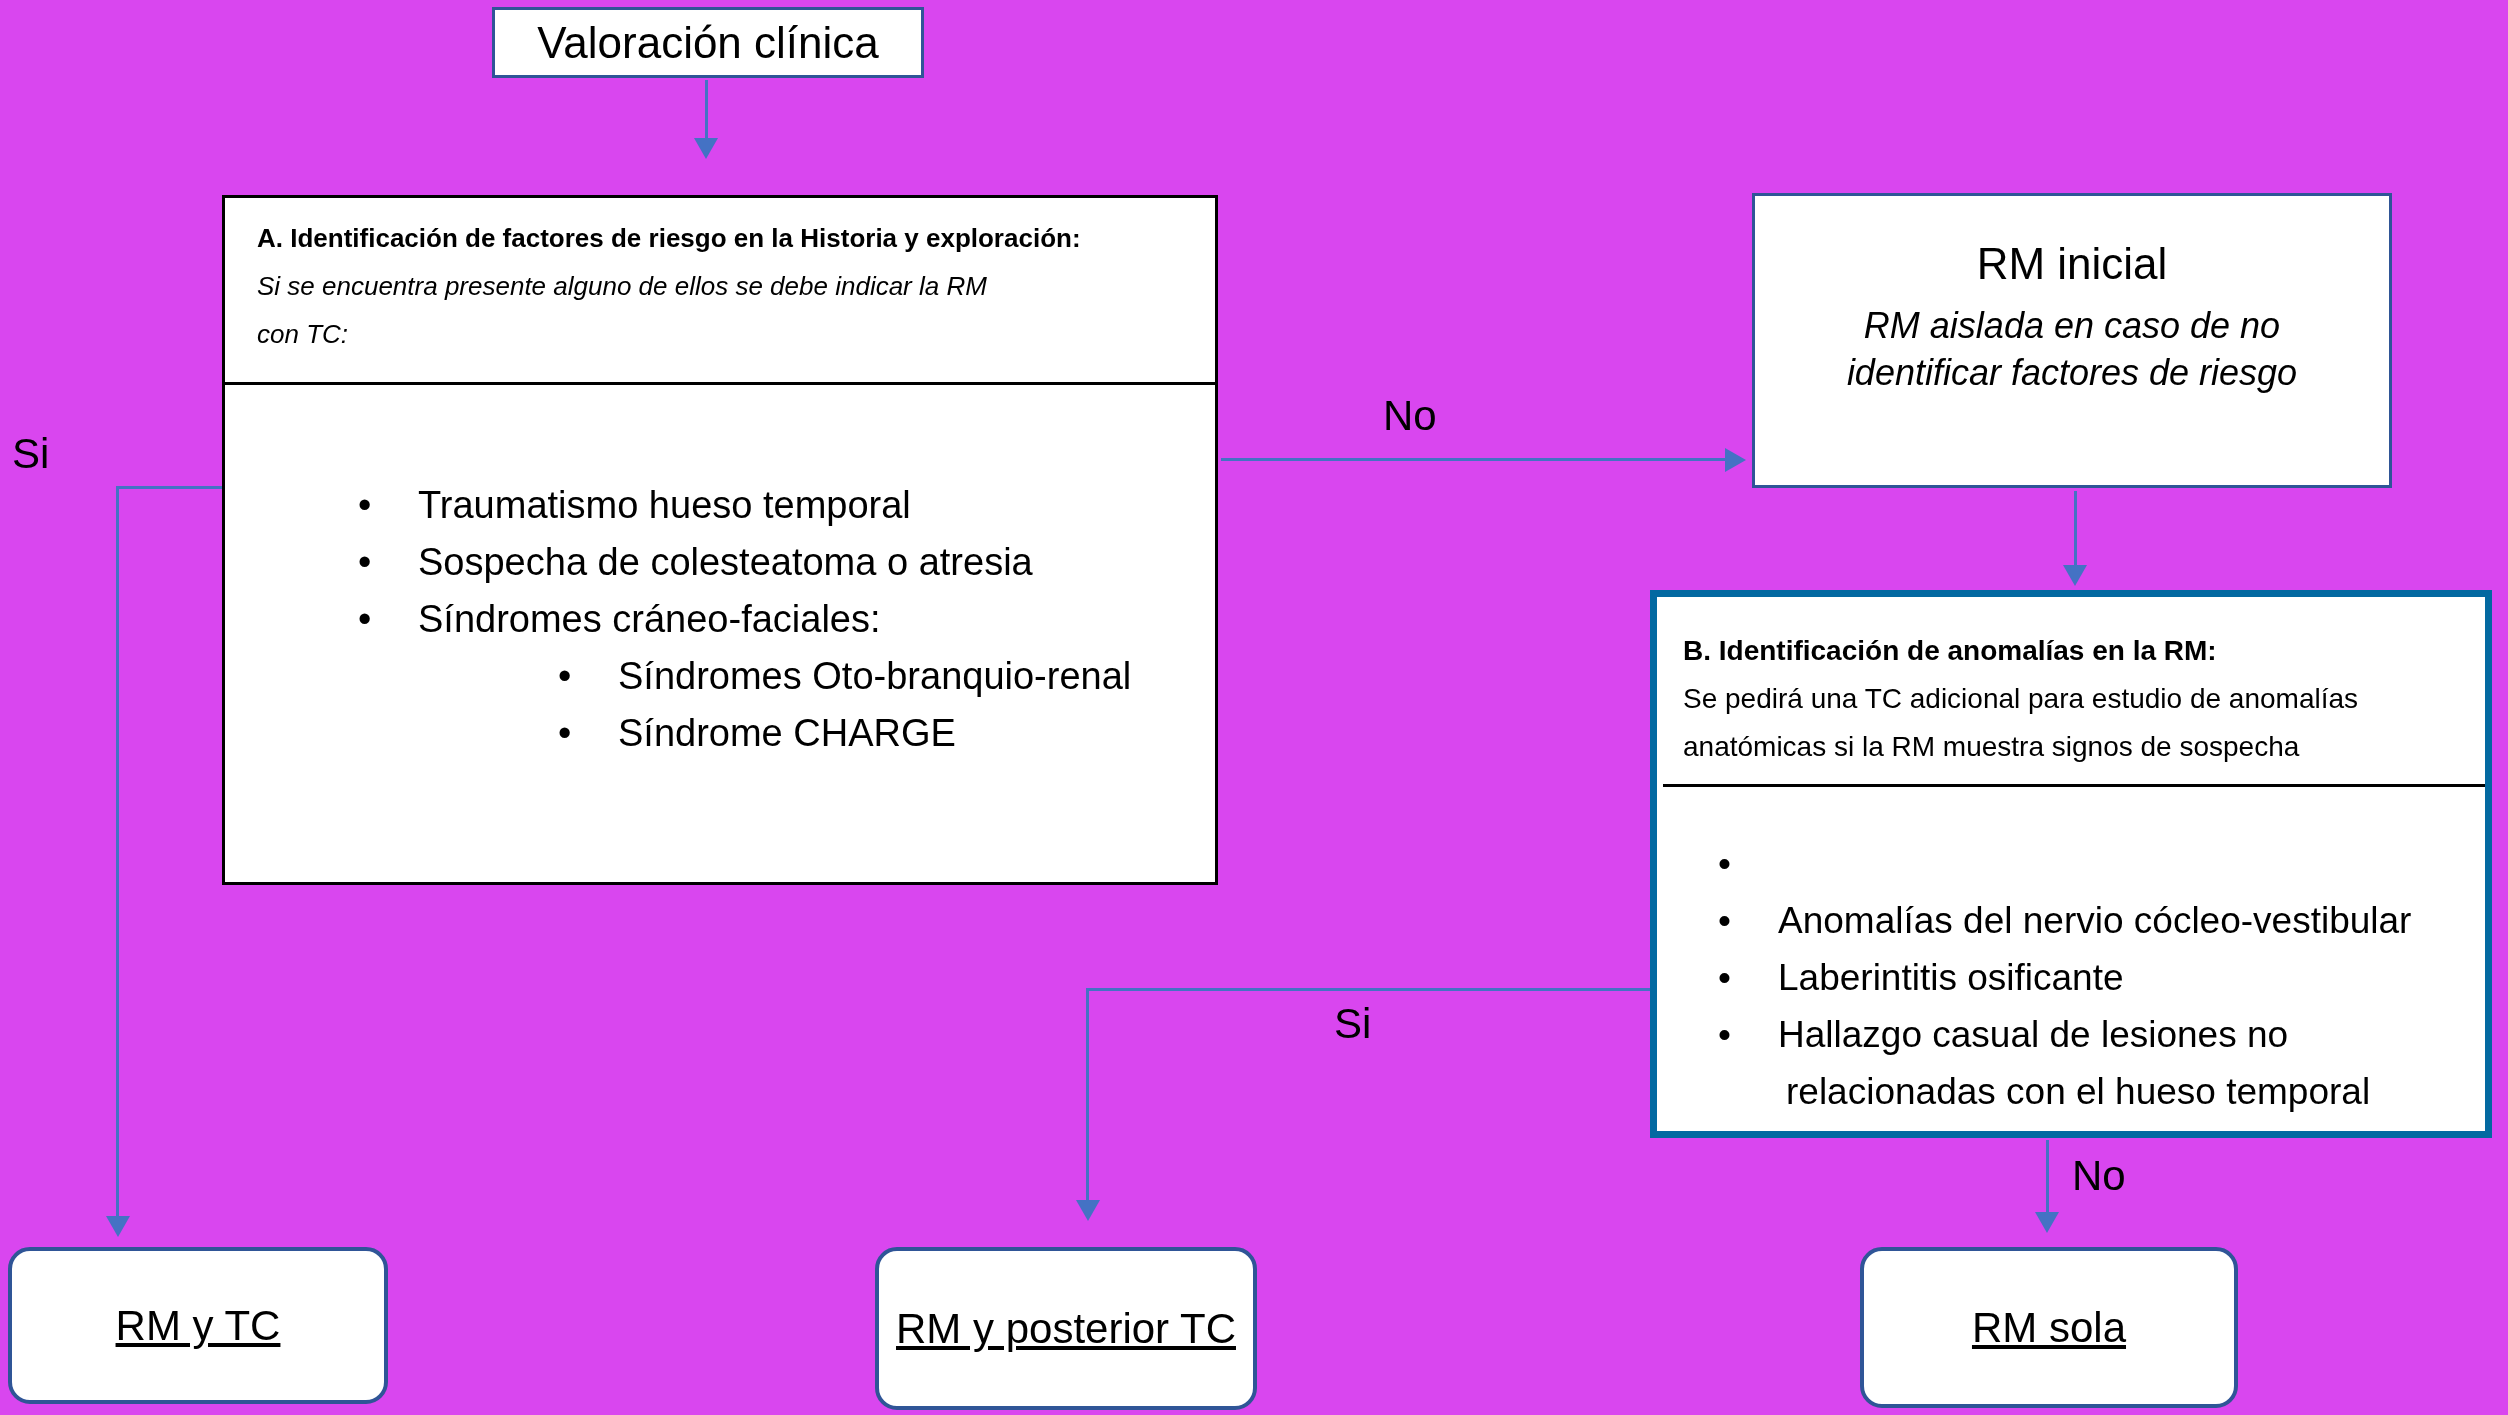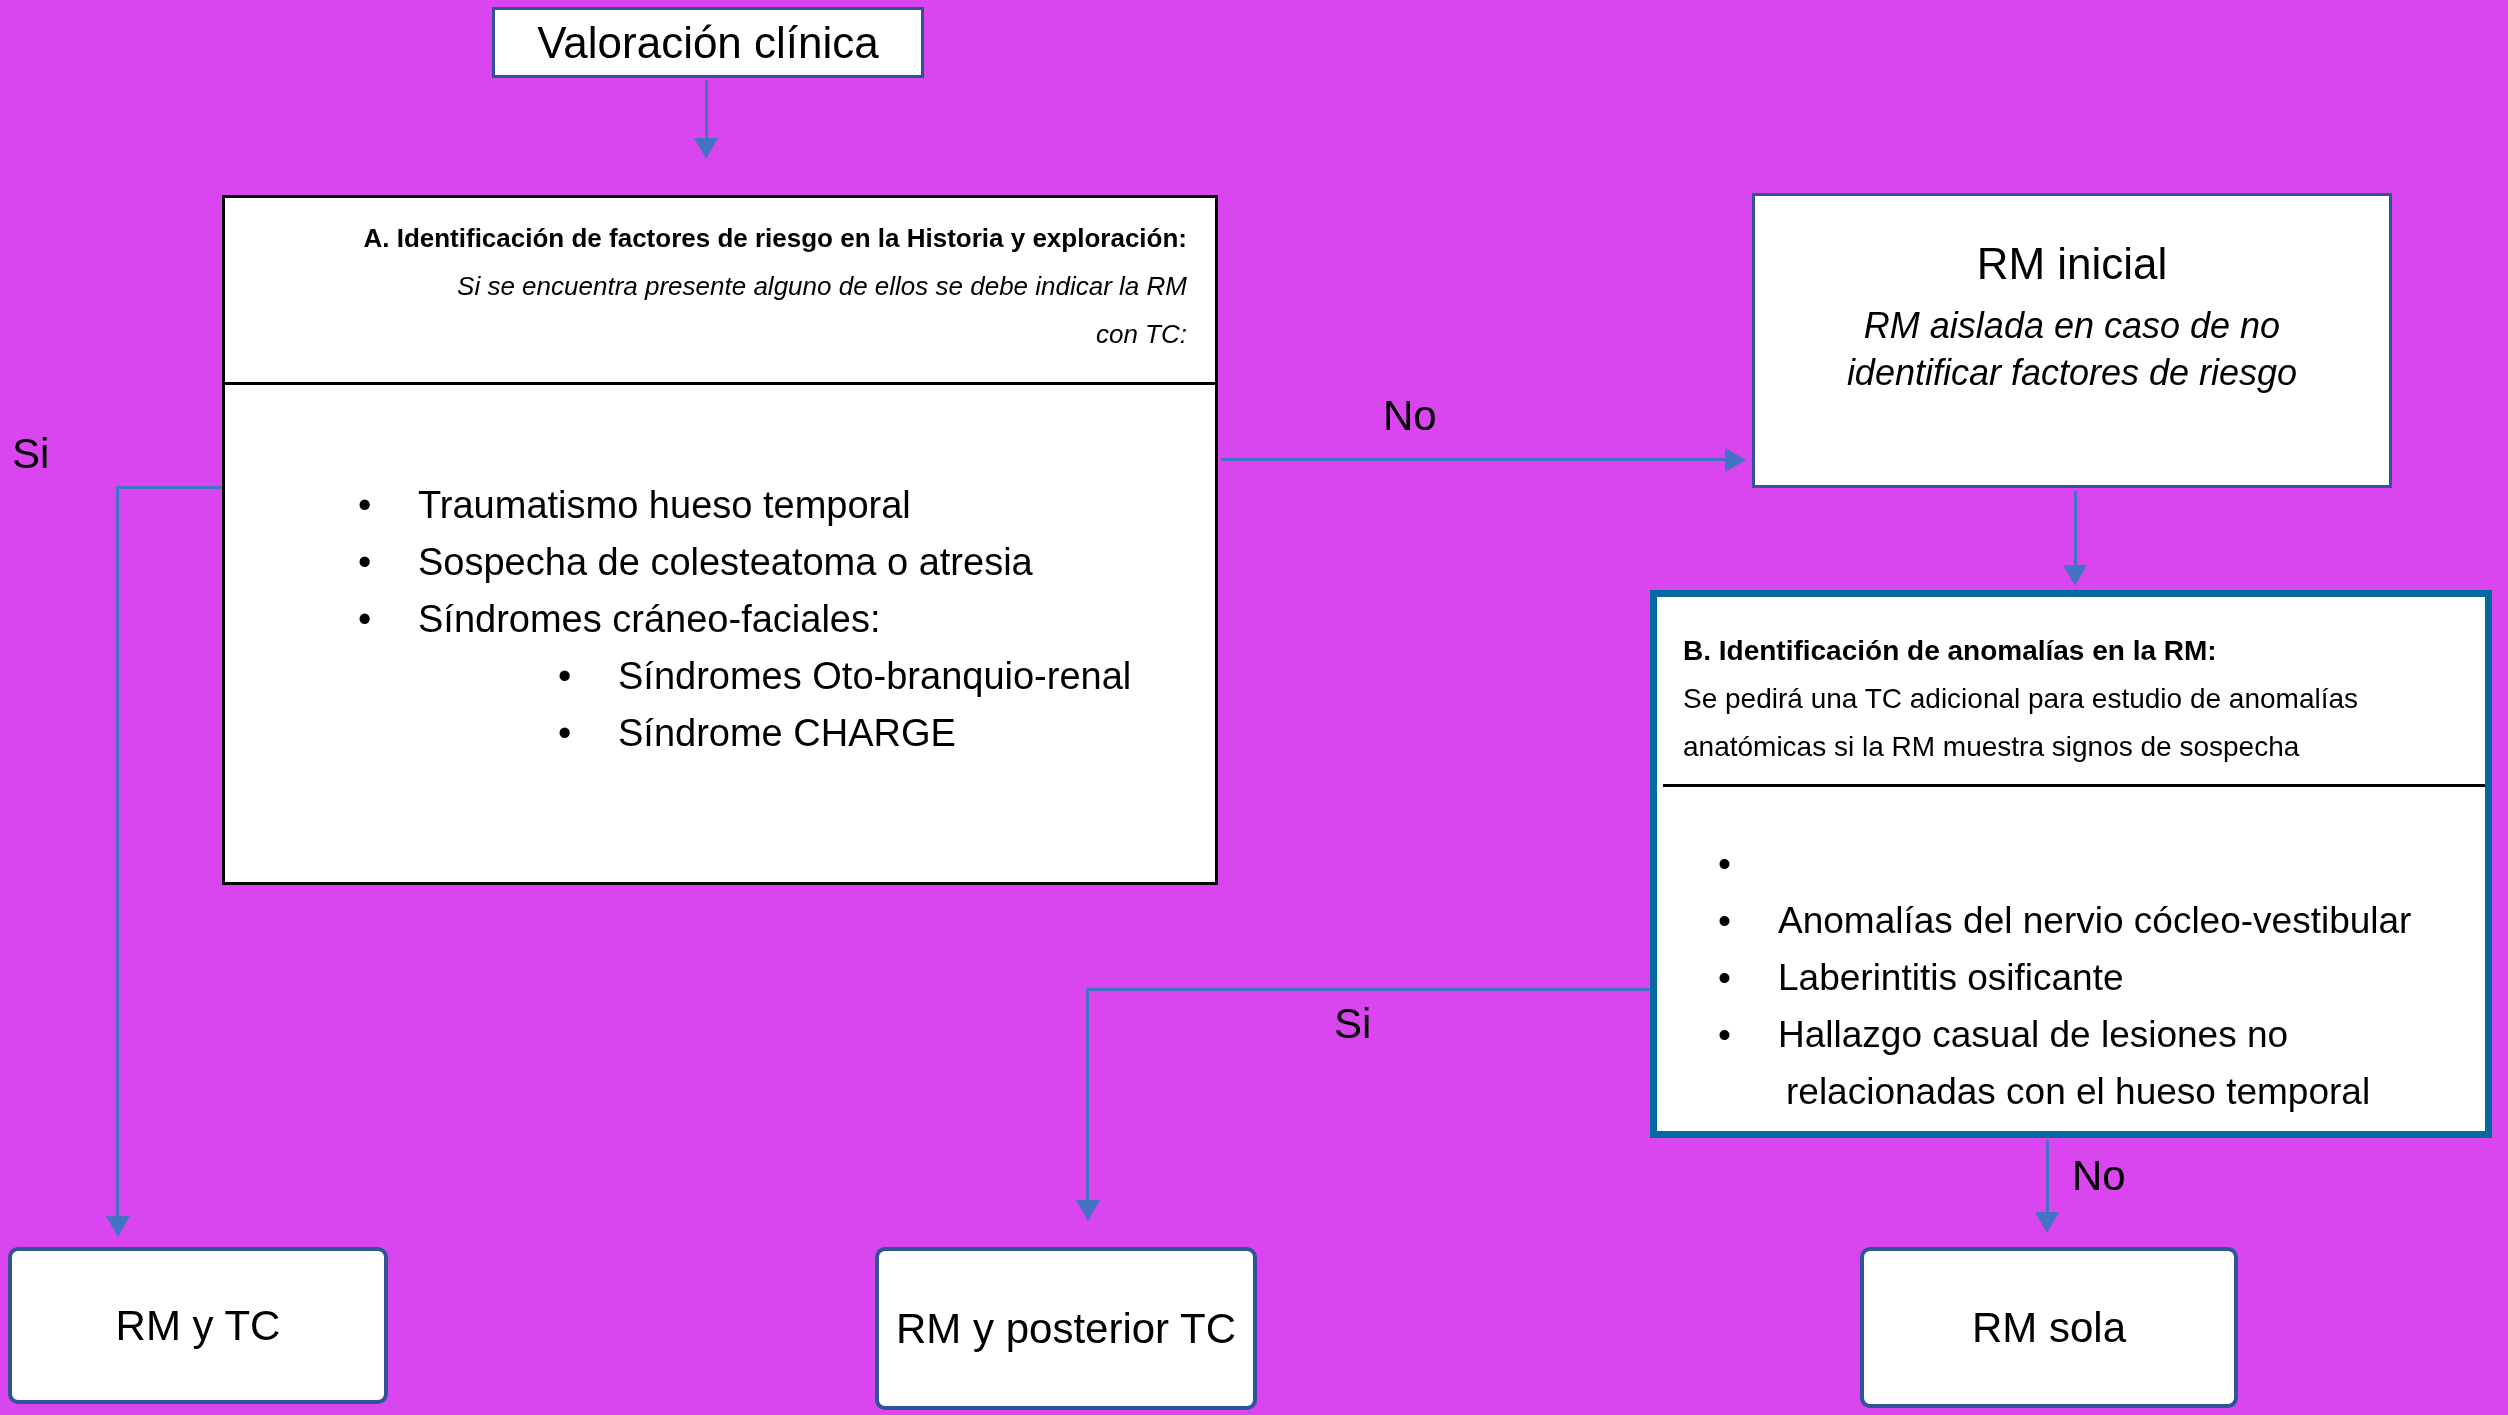--- a/index.html
+++ b/index.html
@@ -13,30 +13,30 @@
   }
   
   .node{
     position:absolute;
     border:3px solid #2F5597;
     background:#ffffff;
     display:flex;align-items:center;justify-content:center;
     text-align:center;
     box-sizing:border-box;
   }
-  .node.rounded{border-radius:10px;border-width:4px;}
+  .node.rounded{border-radius:22px;border-width:4px;text-decoration:underline;}
   .panel{
     position:absolute;
     background:#ffffff;
     box-sizing:border-box;
   }
   .panel.black{border:3px solid #000000;}
   .panel.blue{border:7px solid #0369a1;padding-left:6px;}
   .panel-header{box-sizing:border-box;}
-  .panel.black .panel-header{border-bottom:3px solid #000000;text-align:right;}
+  .panel.black .panel-header{border-bottom:3px solid #000000;}
   .panel.blue  .panel-header{border-bottom:3px solid #000000;}
   .ph-title{font-weight:bold;}
   .italic{font-style:italic;}
   
   .boxa-header{padding:16px 28px 0 32px;font-size:26px;line-height:48px;height:187px;}
   .boxa-list{padding:92px 0 0 133px;font-size:38px;line-height:57px;}
   
   .boxb-header{padding:30px 20px 0 20px;font-size:28px;line-height:48px;height:190px;}
   .boxb-list{padding:48px 0 0 55px;font-size:37px;line-height:57px;}
   .bullet-row{display:flex;}

